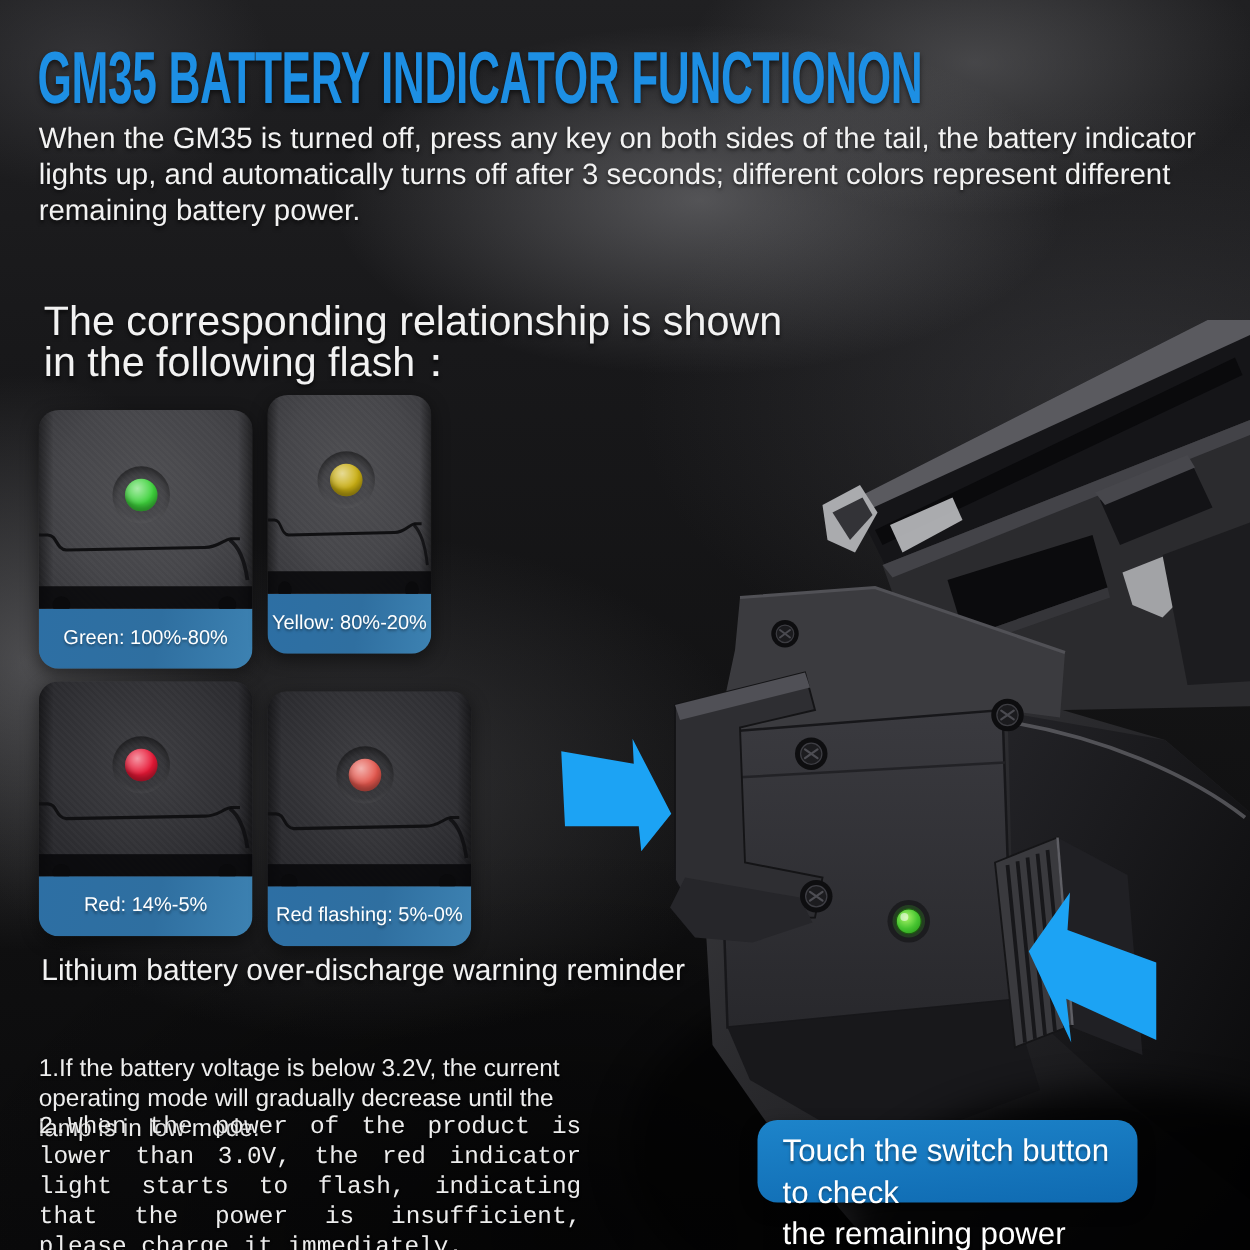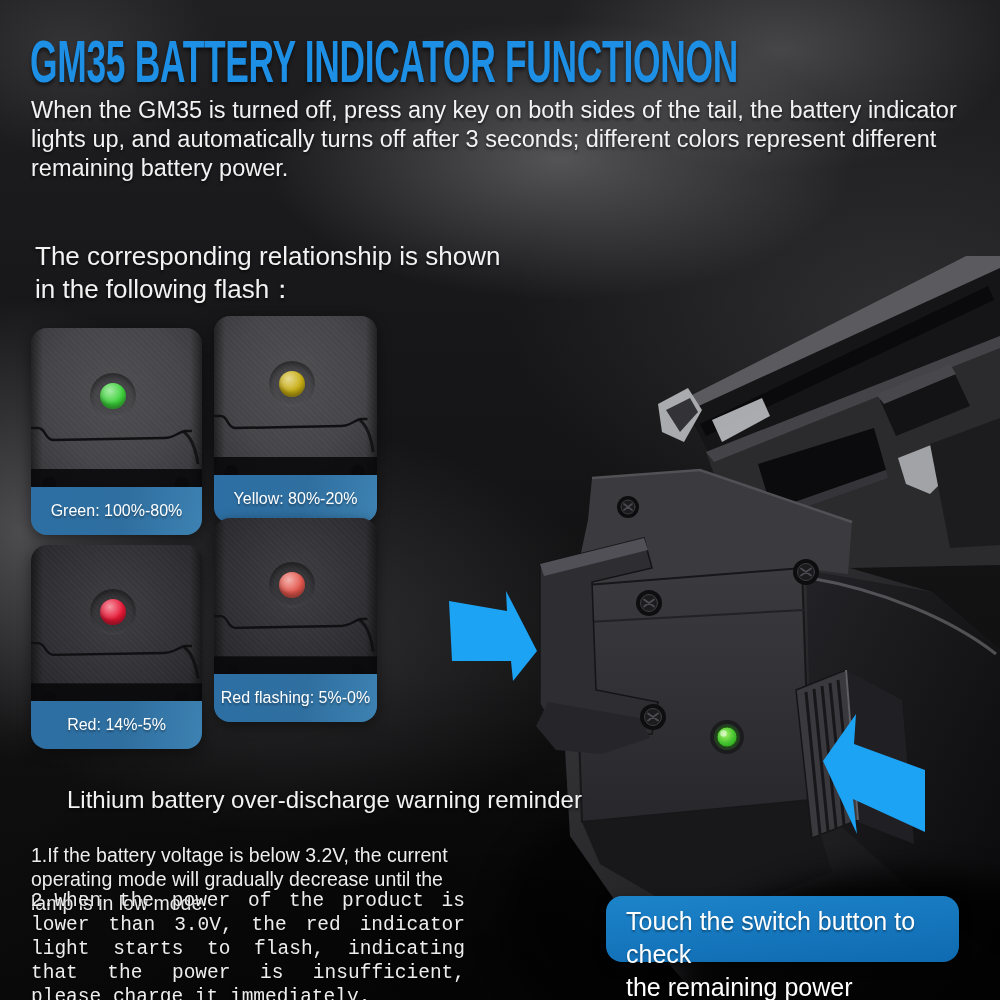--- a/index.html
+++ b/index.html
@@ -23,21 +23,21 @@
   }
   .abs{position:absolute;}
   
   .title{left:30px;top:34px;height:56px;line-height:56px;color:#1d8fe4;
     font-weight:bold;font-size:59px;white-space:nowrap;}
   .title-inner{display:inline-block;transform:scaleX(.60);transform-origin:0 50%;
     letter-spacing:-.5px;text-shadow:0 3px 5px rgba(0,0,0,.55);}
   
   .intro{left:31px;top:96px;width:928px;font-size:23.5px;line-height:29px;
     text-shadow:0 2px 3px rgba(0,0,0,.6);}
-  .table-intro{left:35px;top:240px;font-size:26px;line-height:33px;
+  .table-intro{left:35px;top:240px;font-size:33px;line-height:33px;
     text-shadow:0 2px 3px rgba(0,0,0,.6);}
   
   .card{border-radius:16px;overflow:hidden;box-shadow:0 4px 14px rgba(0,0,0,.45);}
   .card-img{position:relative;width:100%;}
   .row1 .card-img{height:159px;background:radial-gradient(ellipse at 50% 40%, #4e4e52 0%, #454549 55%, #343438 100%);}
   .row2 .card-img{height:156px;background:radial-gradient(ellipse at 50% 42%, #3e3e42 0%, #303034 58%, #242428 100%);}
   .card-img::before{content:"";position:absolute;inset:0;
     background:linear-gradient(90deg, rgba(0,0,0,.45), rgba(0,0,0,0) 7%, rgba(0,0,0,0) 93%, rgba(0,0,0,.45)),
                repeating-linear-gradient(45deg, rgba(255,255,255,.018) 0 2px, rgba(0,0,0,0) 2px 4px);}
   .groove{position:absolute;inset:0;width:100%;height:100%;}
@@ -45,27 +45,27 @@
     left:calc(48% - 23px);top:calc(43% - 23px);
     box-shadow:inset 0 4px 7px rgba(0,0,0,.5), inset 0 -2px 3px rgba(255,255,255,.07);}
   .dot{position:absolute;left:10px;top:10px;width:26px;height:26px;border-radius:50%;
     box-shadow:inset 0 -4px 5px rgba(0,0,0,.38), 0 0 10px rgba(0,0,0,.25);}
   .dot::before{content:"";position:absolute;inset:0;border-radius:50%;
     background:radial-gradient(circle at 38% 30%, rgba(255,255,255,.55), rgba(255,255,255,0) 55%);}
   .card-label{height:48px;display:flex;align-items:center;justify-content:center;
     background:linear-gradient(100deg,#2d6fa4 0%,#2f6fa0 55%,#3d82b2 100%);
     font-size:16px;color:#fff;text-shadow:0 2px 2px rgba(0,0,0,.35);}
   
-  .warn-head{left:33px;top:786px;font-size:24px;text-shadow:0 2px 3px rgba(0,0,0,.6);margin-left:34px;}
+  .warn-head{left:33px;top:763px;font-size:24px;text-shadow:0 2px 3px rgba(0,0,0,.6);}
   .warn-item{left:31px;width:434px;font-size:19.5px;line-height:24px;color:#ededed;
     text-shadow:0 1px 2px rgba(0,0,0,.6);}
   .warn-item1{top:843px;}
   .warn-item2{top:889px;text-align:justify;font-family:Liberation Mono, monospace;}
   
-  .callout{left:606px;top:896px;width:353px;height:66px;border-radius:16px;
+  .callout{left:606px;top:896px;width:304px;height:66px;border-radius:16px;
     background:linear-gradient(175deg,#1d84ca 0%,#0f6ab1 100%);
     box-shadow:0 5px 12px rgba(0,0,0,.5);
     font-size:25px;line-height:33px;color:#fff;padding:0;}
   .callout-text{padding:9px 14px 0 20px;text-shadow:0 2px 2px rgba(0,0,0,.35);}
   .photo,.arrows{position:absolute;pointer-events:none;}
   .photo{left:430px;top:240px;width:570px;height:760px;}
   .arrows{left:0;top:0;width:1000px;height:1000px;}
 </style>
 </head>
 <body>
@@ -201,21 +201,21 @@
         <circle cx="18" cy="156" r="7" fill="#0a0a0c"></circle>
           <circle cx="150" cy="156" r="7" fill="#0a0a0c"></circle>
       </svg>
       <div class="dot-recess">
         <div class="dot" style="background-color: rgb(62, 211, 60);"></div>
       </div>
     </div>
     <div class="card-label">Green: 100%-80%</div>
   </div>
 
-  <div class="abs card row1" style="left:214px;top:316px;width:163px;">
+  <div class="abs card row1" style="left:214px;top:316px;width:131px;">
     <div class="card-img">
       <svg class="groove" viewBox="0 0 170 159" preserveAspectRatio="none">
         <path d="M 0 100 L 7 100 C 15 100 13 111 22 112 L 132 110 C 143 110 146 104 153 103 L 160 103" stroke="#101012" stroke-width="2.5" fill="none"></path>
         <path d="M 152 104 C 160 110 164 122 166 136" stroke="#0d0d0f" stroke-width="3" fill="none" opacity=".8"></path>
         <rect x="0" y="141" width="170" height="18" fill="rgba(8,8,10,.88)"></rect>
         <circle cx="18" cy="156" r="7" fill="#0a0a0c"></circle>
           <circle cx="150" cy="156" r="7" fill="#0a0a0c"></circle>
       </svg>
       <div class="dot-recess">
         <div class="dot" style="background-color: rgb(201, 174, 18);"></div>
@@ -233,21 +233,21 @@
         <circle cx="18" cy="156" r="7" fill="#0a0a0c"></circle>
           <circle cx="150" cy="156" r="7" fill="#0a0a0c"></circle>
       </svg>
       <div class="dot-recess">
         <div class="dot" style="background-color: rgb(232, 24, 54);"></div>
       </div>
     </div>
     <div class="card-label">Red: 14%-5%</div>
   </div>
 
-  <div class="abs card row2" style="left:214px;top:518px;width:163px;">
+  <div class="abs card row2" style="left:214px;top:553px;width:163px;">
     <div class="card-img">
       <svg class="groove" viewBox="0 0 170 159" preserveAspectRatio="none">
         <path d="M 0 100 L 7 100 C 15 100 13 111 22 112 L 132 110 C 143 110 146 104 153 103 L 160 103" stroke="#101012" stroke-width="2.5" fill="none"></path>
         <path d="M 152 104 C 160 110 164 122 166 136" stroke="#0d0d0f" stroke-width="3" fill="none" opacity=".8"></path>
         <rect x="0" y="141" width="170" height="18" fill="rgba(8,8,10,.88)"></rect>
         <circle cx="18" cy="156" r="7" fill="#0a0a0c"></circle>
           <circle cx="150" cy="156" r="7" fill="#0a0a0c"></circle>
       </svg>
       <div class="dot-recess">
         <div class="dot" style="background-color: rgb(228, 87, 77);"></div>

